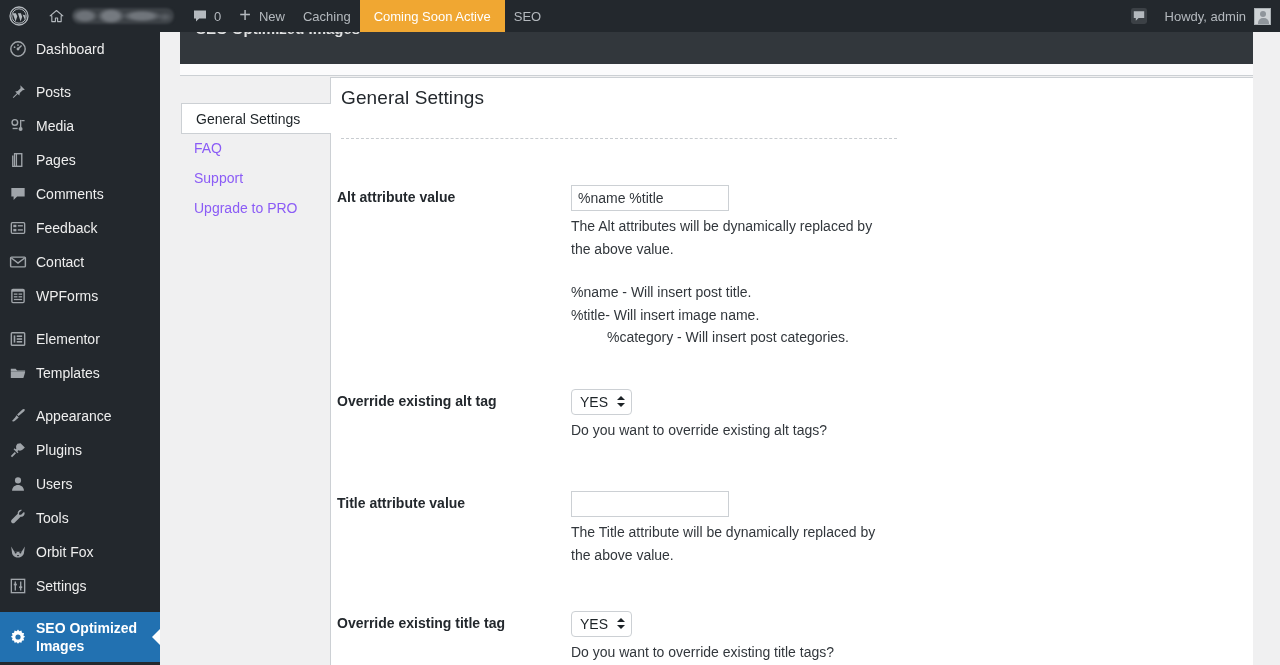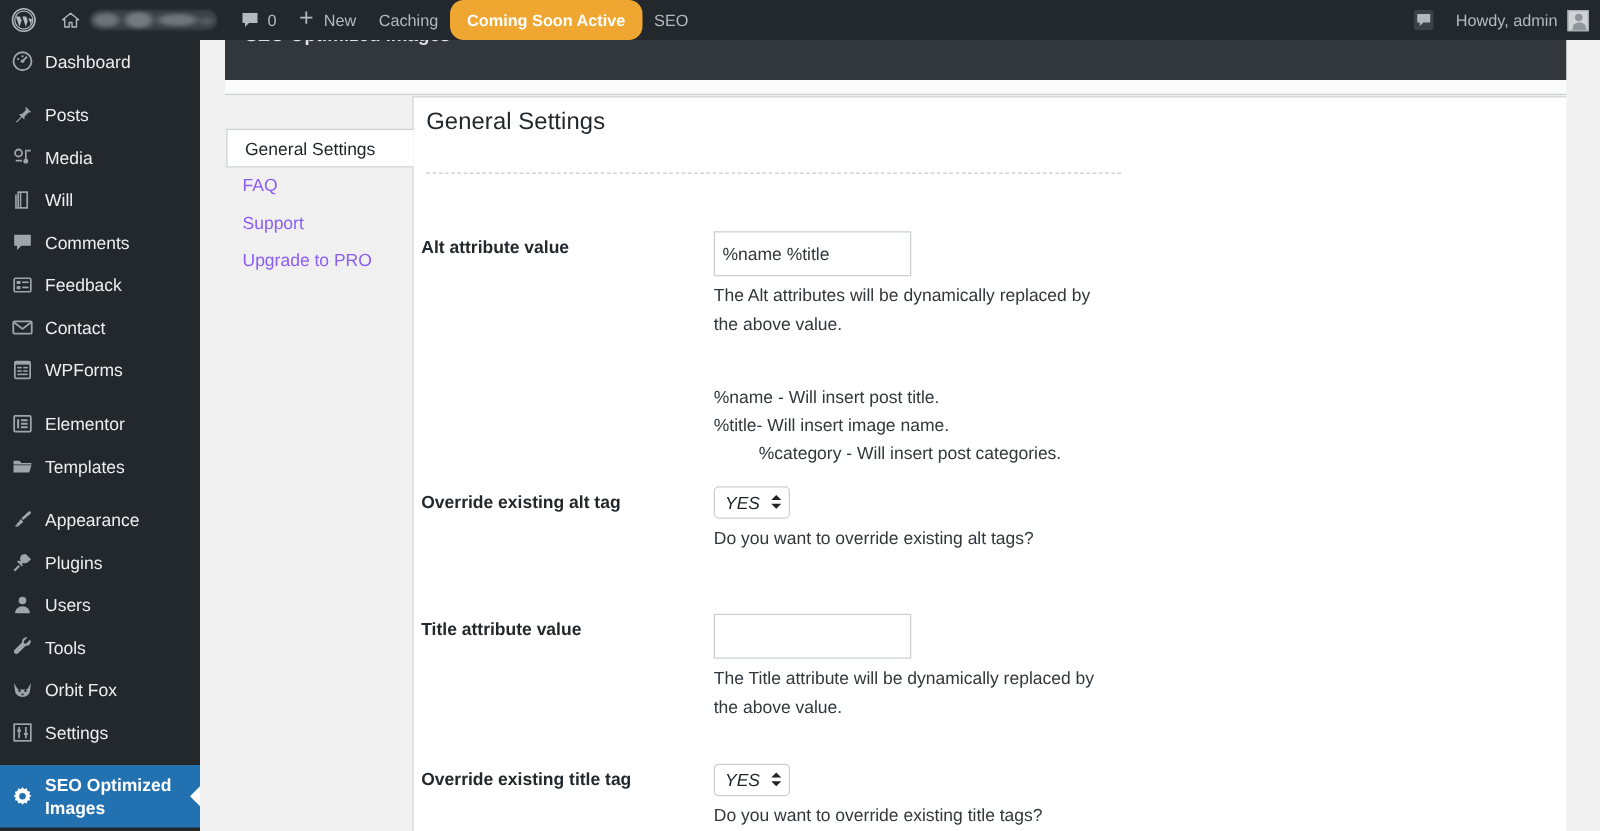--- a/index.html
+++ b/index.html
@@ -44,23 +44,22 @@
       #3c4146;
     filter: blur(1.1px);
   }
   .ab-comment-count { margin-left: 6px; color: #b4b9be; font-size: 13px; }
   .ab-plus {
     font-size: 20px; line-height: 1; font-weight: 300;
     color: #b4b9be; margin-right: 2px; position: relative; top: -1px;
   }
   .ab-coming-soon {
     background: #f0a732; color: #fff;
-    font-weight: bold; font-size: 13px;
+    font-weight: normal; font-size: 13px;
     padding: 0 14px;
-    border-radius: 11px;
   }
   .ab-right { margin-left: auto; display: flex; align-items: stretch; }
   .ab-howdy { font-size: 13px; color: #b4b9be; }
   .avatar {
     width: 17px; height: 17px; margin-left: 8px;
     background: #cfd3d6;
     border: 1px solid #aab0b4;
     position: relative; overflow: hidden;
   }
   .avatar::before {
@@ -183,41 +182,40 @@
   }
 
   
   .field-label {
     position: absolute; left: 177px;
     font-size: 14px; font-weight: bold; color: #23282d;
     line-height: 18px;
   }
   .field-col { position: absolute; left: 411px; }
   .text-input {
-    width: 158px; height: 36px;
+    width: 158px; height: 26px;
     border: 1px solid #ccd0d4;
     background: #fff;
     font-size: 14px; color: #32373c;
     padding: 2px 6px;
     font-family: "Liberation Sans", sans-serif;
     outline: none;
   }
   .select-box {
     height: 26px;
     border: 1px solid #ccd0d4;
     border-radius: 4px;
     background: #fff;
     font-size: 14px; color: #1d2327;
     padding: 0 22px 0 8px;
     font-family: "Liberation Sans", sans-serif;
     -webkit-appearance: none; appearance: none;
     outline: none;
     cursor: pointer;
     line-height: 24px;
-    font-style: italic;
   }
   .select-wrap { position: relative; display: inline-block; }
   .select-arrows {
     position: absolute; right: 7px; top: 50%;
     margin-top: -7px;
     width: 8px; height: 14px;
     pointer-events: none;
   }
   .select-arrows::before, .select-arrows::after {
     content: ""; position: absolute; left: 0;
@@ -229,21 +227,21 @@
     top: 8px;
     border-width: 4.5px 4px 0 4px;
     border-color: #1d2327 transparent transparent transparent;
   }
   .help-text {
     font-size: 14px; color: #32373c;
     line-height: 22.5px;
     margin-top: 4px;
     max-width: 320px;
   }
-  .help-tokens { margin-top: 36px; }
+  .help-tokens { margin-top: 21px; }
 </style>
 </head>
 <body>
 
 <div id="adminbar">
 
   <div class="ab-item ab-wp-logo">
     <svg class="wplogo-svg" width="20" height="20" viewBox="0 0 20 20">
       <circle cx="10" cy="10" r="9" fill="none" stroke="#b4b9be" stroke-width="1.3"></circle>
       <circle cx="10" cy="10" r="7.2" fill="none" stroke="#b4b9be" stroke-width="1"></circle>
@@ -331,21 +329,21 @@
       <span class="menu-label">Media</span>
     </div>
     <div class="menu-item">
       <span class="menu-icon">
         <svg width="18" height="18" viewBox="0 0 20 20" fill="currentColor">
           <rect x="6.2" y="3" width="8" height="14" fill="none" stroke="currentColor" stroke-width="1.5"></rect>
           <path d="M4.2 5 v12 h1.4" fill="none" stroke="currentColor" stroke-width="1.5"></path>
           <path d="M8.3 3 v14" stroke="currentColor" stroke-width="1.3"></path>
         </svg>
       </span>
-      <span class="menu-label">Will</span>
+      <span class="menu-label">Pages</span>
     </div>
     <div class="menu-item">
       <span class="menu-icon">
         <svg width="18" height="18" viewBox="0 0 20 20" fill="currentColor">
           <path d="M2.6 3.2 h14.8 v9.6 h-8.4 l-3.9 3.9 v-3.9 h-2.5 z"></path>
         </svg>
       </span>
       <span class="menu-label">Comments</span>
     </div>
     <div class="menu-item">

